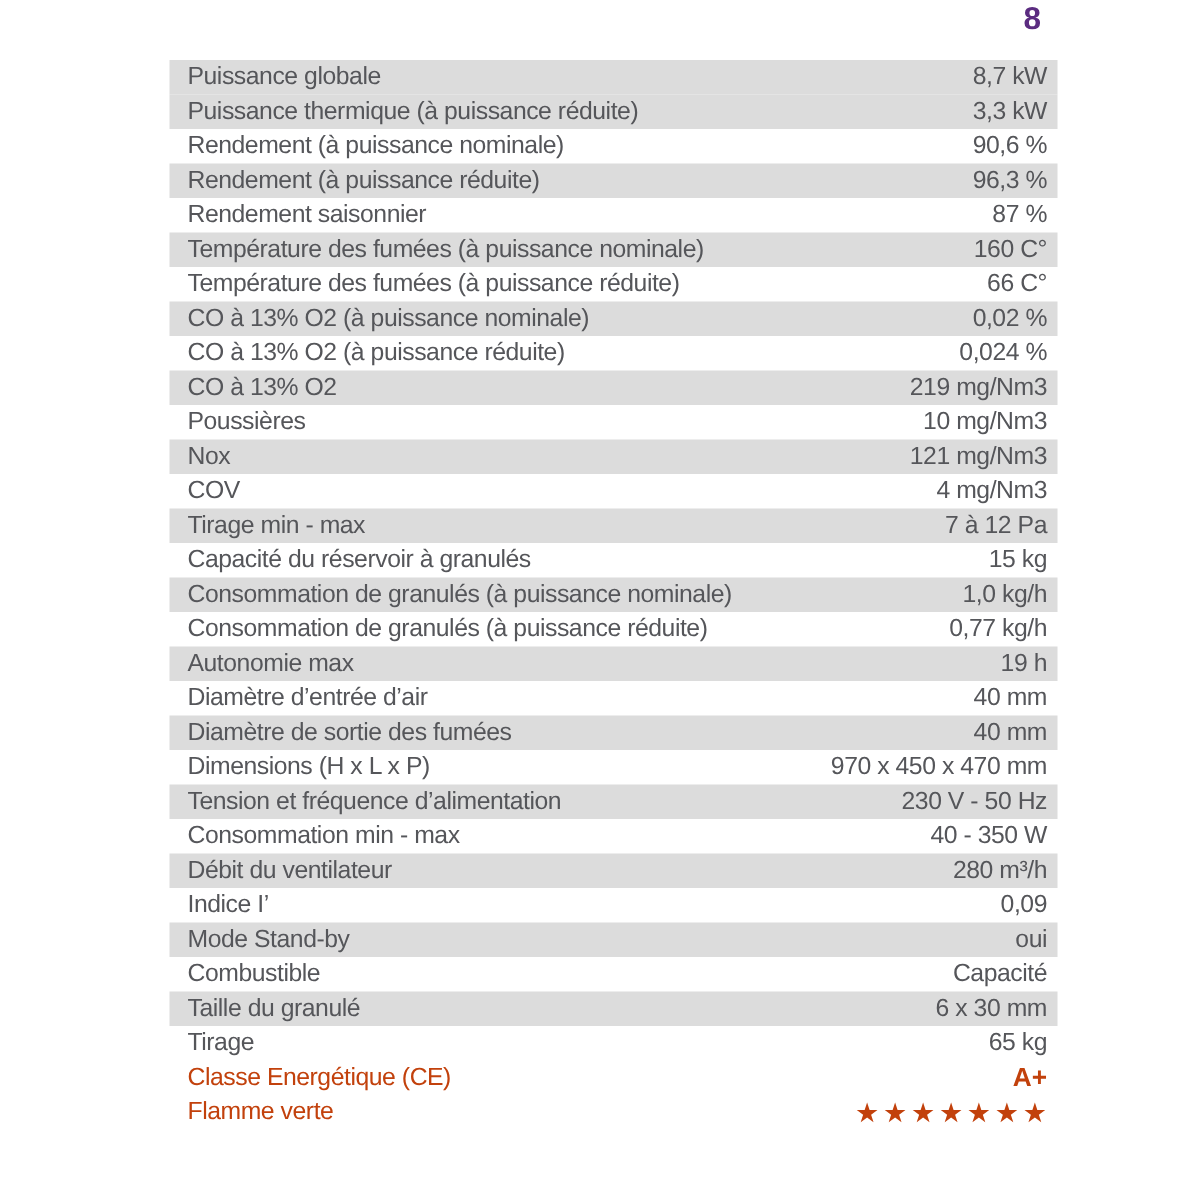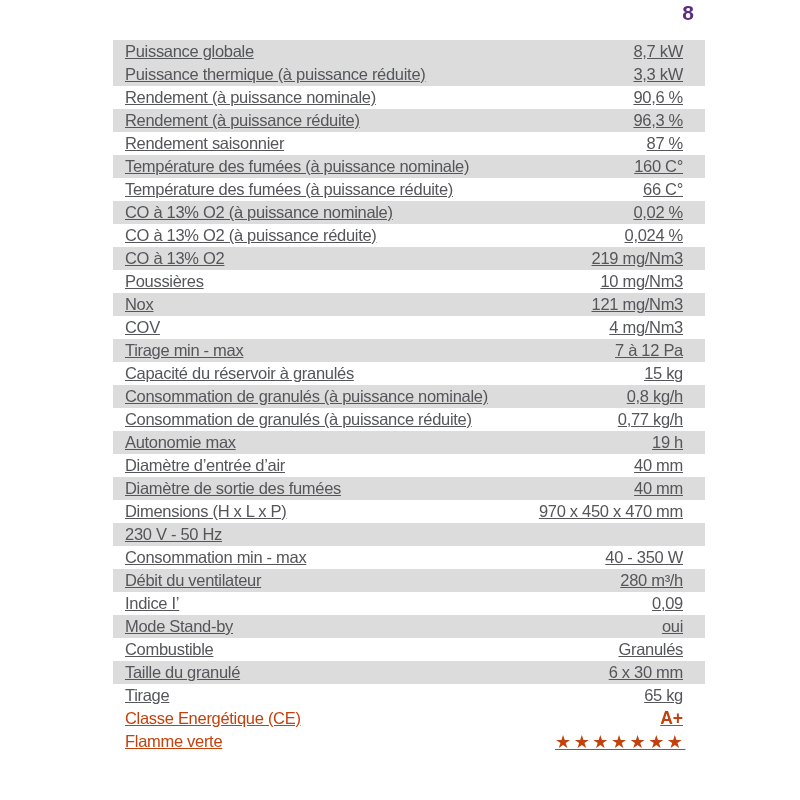--- a/index.html
+++ b/index.html
@@ -27,27 +27,26 @@
     position: absolute;
     left: 113px;
     top: 40px;
     width: 592px;
   }
   .row {
     display: flex;
     justify-content: space-between;
     align-items: center;
     height: 23px;
-    padding: 0 22px 0 12px;
+    padding: 0 7px 0 12px;
     box-sizing: border-box;
     font-size: 16.5px;
     letter-spacing: -0.3px;
     color: #55565a;
     white-space: nowrap;
-    text-decoration: underline;
   }
   .row.shaded {
     background: #dcdcdc;
   }
   .row.green-row {
     color: #c2410c;
   }
   .label { white-space: nowrap; }
   .value { white-space: nowrap; text-align: right; }
   .value-strong {
@@ -122,21 +121,21 @@
       <div class="row shaded">
         <span class="label">Tirage min - max</span>
         <span class="value">7 à 12 Pa</span>
       </div>
       <div class="row">
         <span class="label">Capacité du réservoir à granulés</span>
         <span class="value">15 kg</span>
       </div>
       <div class="row shaded">
         <span class="label">Consommation de granulés (à puissance nominale)</span>
-        <span class="value">0,8 kg/h</span>
+        <span class="value">1,0 kg/h</span>
       </div>
       <div class="row">
         <span class="label">Consommation de granulés (à puissance réduite)</span>
         <span class="value">0,77 kg/h</span>
       </div>
       <div class="row shaded">
         <span class="label">Autonomie max</span>
         <span class="value">19 h</span>
       </div>
       <div class="row">
@@ -145,41 +144,42 @@
       </div>
       <div class="row shaded">
         <span class="label">Diamètre de sortie des fumées</span>
         <span class="value">40 mm</span>
       </div>
       <div class="row">
         <span class="label">Dimensions (H x L x P)</span>
         <span class="value">970 x 450 x 470 mm</span>
       </div>
       <div class="row shaded">
+        <span class="label">Tension et fréquence d’alimentation</span>
         <span class="value">230 V - 50 Hz</span>
       </div>
       <div class="row">
         <span class="label">Consommation min - max</span>
         <span class="value">40 - 350 W</span>
       </div>
       <div class="row shaded">
         <span class="label">Débit du ventilateur</span>
         <span class="value">280 m³/h</span>
       </div>
       <div class="row">
         <span class="label">Indice I’</span>
         <span class="value">0,09</span>
       </div>
       <div class="row shaded">
         <span class="label">Mode Stand-by</span>
         <span class="value">oui</span>
       </div>
       <div class="row">
         <span class="label">Combustible</span>
-        <span class="value">Granulés</span>
+        <span class="value">Capacité</span>
       </div>
       <div class="row shaded">
         <span class="label">Taille du granulé</span>
         <span class="value">6 x 30 mm</span>
       </div>
       <div class="row">
         <span class="label">Tirage</span>
         <span class="value">65 kg</span>
       </div>
       <div class="row green-row">

